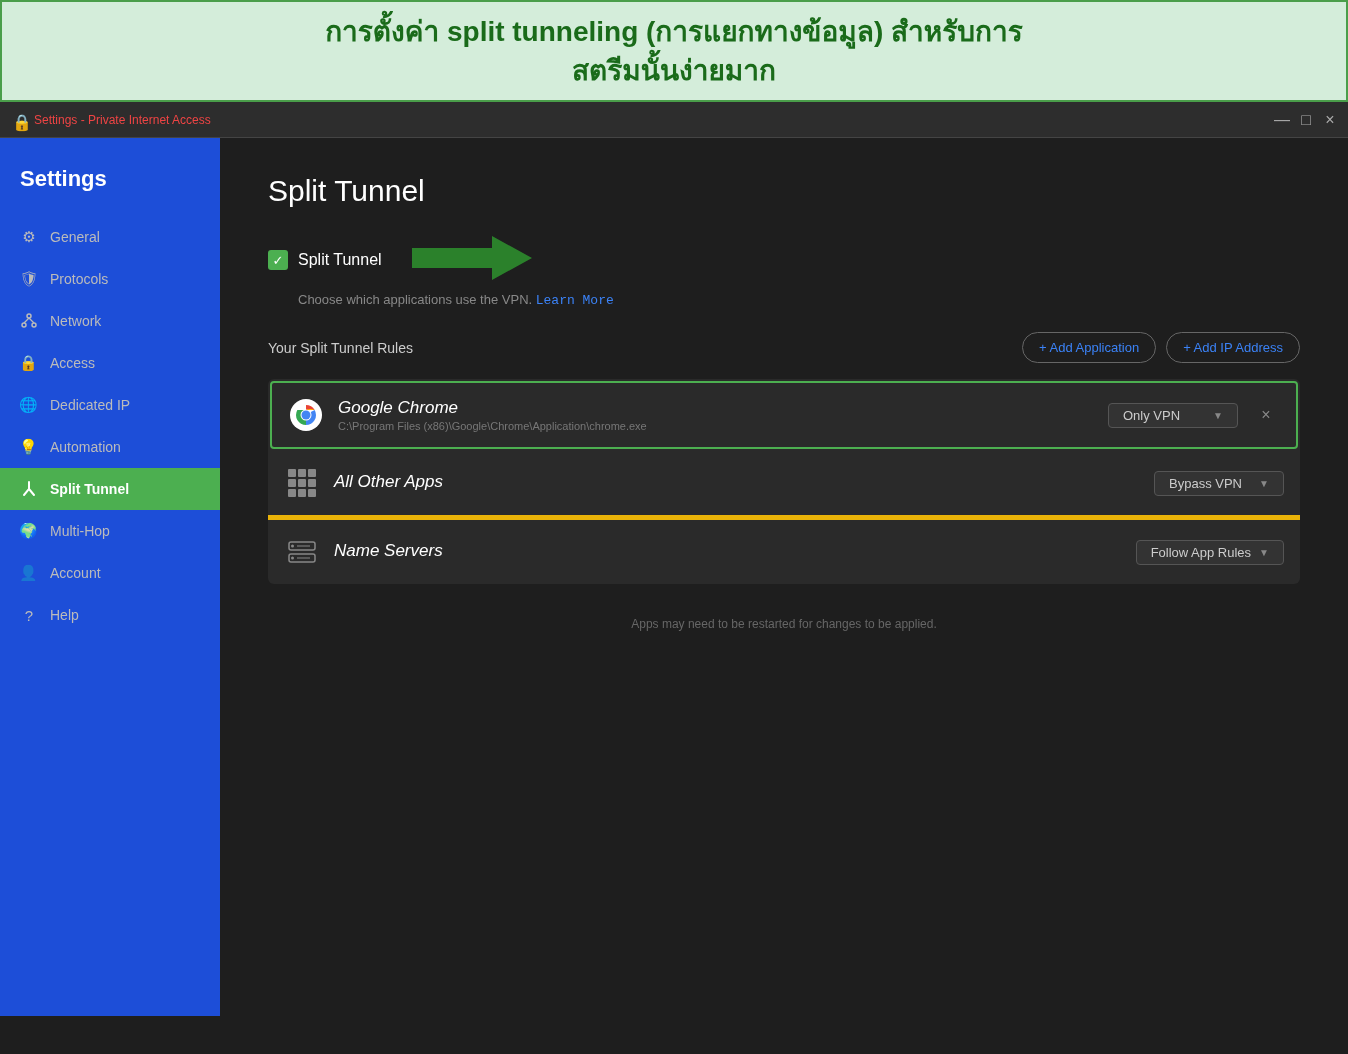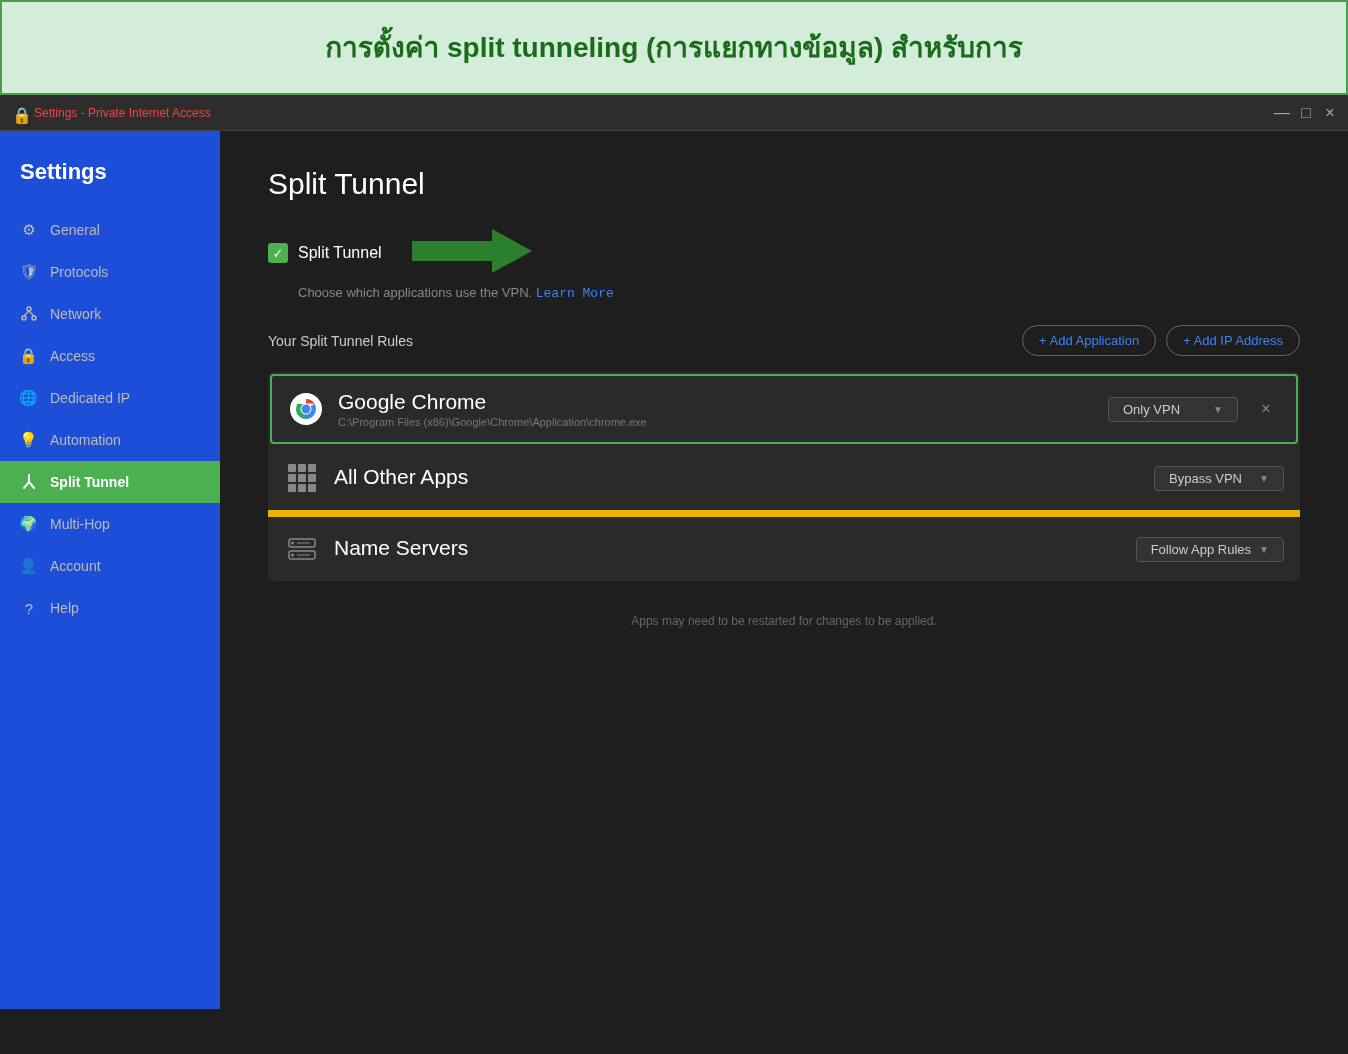--- a/index.html
+++ b/index.html
@@ -9,21 +9,21 @@
       font-family: -apple-system, BlinkMacSystemFont, 'Segoe UI', sans-serif;
       background: #1e1e1e;
       overflow: hidden;
     }
 
     
     .banner {
       width: 100%;
       background: #d4edda;
       border: 2px solid #4a9e4a;
-      padding: 26px 40px;
+      padding: 10px 40px;
       text-align: center;
     }
     .banner-text {
       font-size: 28px;
       font-weight: 900;
       color: #1a6b1a;
       line-height: 1.4;
     }
 
     
@@ -198,21 +198,21 @@
       background: #2a2a2a;
       border-radius: 6px;
       overflow: hidden;
     }
 
     
     .rule-row {
       display: flex;
       align-items: center;
       padding: 14px 16px;
-      border-bottom: 7px solid #eab308;
+      border-bottom: 5px solid #eab308;
       gap: 14px;
     }
     .rule-row:last-child {
       border-bottom: none;
     }
     .rule-row.highlighted {
       border: 2px solid #4caf50;
       border-radius: 4px;
       margin: 2px;
     }
@@ -251,24 +251,25 @@
       align-items: center;
       justify-content: center;
       font-size: 20px;
       color: #888;
     }
 
     .app-info {
       flex: 1;
     }
     .app-name {
-      font-size: 21px;
+      font-size: 17px;
       color: #fff;
       font-weight: 500;
       margin-bottom: 2px;
+      font-style: italic;
     }
     .app-path {
       font-size: 11px;
       color: #777;
     }
 
     .rule-dropdown {
       display: flex;
       align-items: center;
       gap: 8px;
@@ -312,20 +313,21 @@
       width: 32px;
       height: 32px;
     }
   </style>
 </head>
 <body>
 
 <div class="banner">
   <div class="banner-text">
     <span>การตั้งค่า split tunneling (การแยกทางข้อมูล) สำหรับการ</span><br>
+    <span>สตรีมนั้นง่ายมาก</span>
   </div>
 </div>
 
 <div class="window-chrome">
   <div class="window-title-bar">
     <span class="lock-icon">🔒</span>
     <span class="window-title-text">Settings - Private Internet Access</span>
   </div>
   <div class="window-controls">
     <span class="win-btn">—</span>

